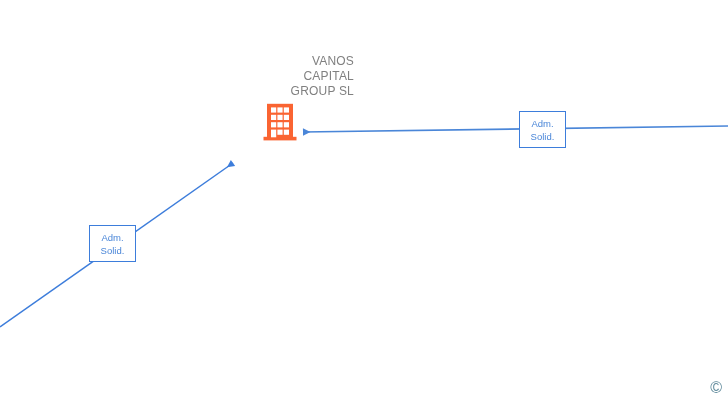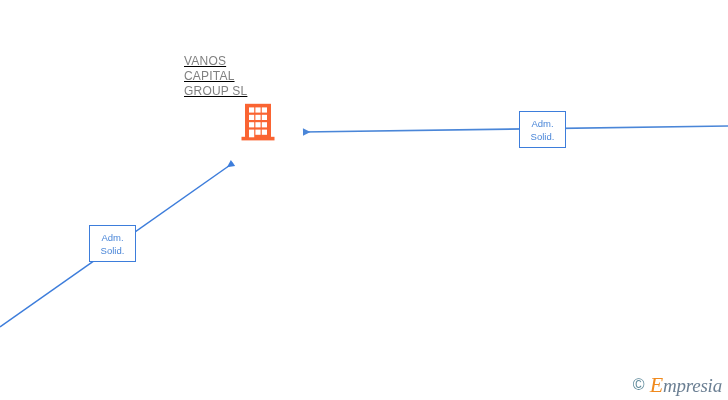--- a/index.html
+++ b/index.html
@@ -19,25 +19,24 @@
     position: absolute;
     left: 0;
     top: 0;
     width: 728px;
     height: 400px;
   }
 
   
   .company-node {
     position: absolute;
-    left: 184px;
+    left: 206px;
     top: 54px;
     width: 148px;
-    text-align: left;
-    text-decoration: underline;
+    text-align: right;
   }
   .company-label {
     font-size: 12px;
     line-height: 15px;
     color: #808080;
     letter-spacing: 0.2px;
     font-family: "Liberation Sans", sans-serif;
     white-space: pre-line;
   }
   .company-icon {
@@ -155,16 +154,15 @@
     <span class="rel-line">Solid.</span>
   </div>
 
   <div class="rel-box" id="rel-box-left">
     <span class="rel-line">Adm.</span>
     <span class="rel-line">Solid.</span>
   </div>
 
   <div class="watermark">
     <span class="wm-copy">©</span>
-    <span class="wm-word"><span class="wm-cap">E</span><span>mpresia</span></span>
   </div>
 
 </div>
 
 </body></html>

